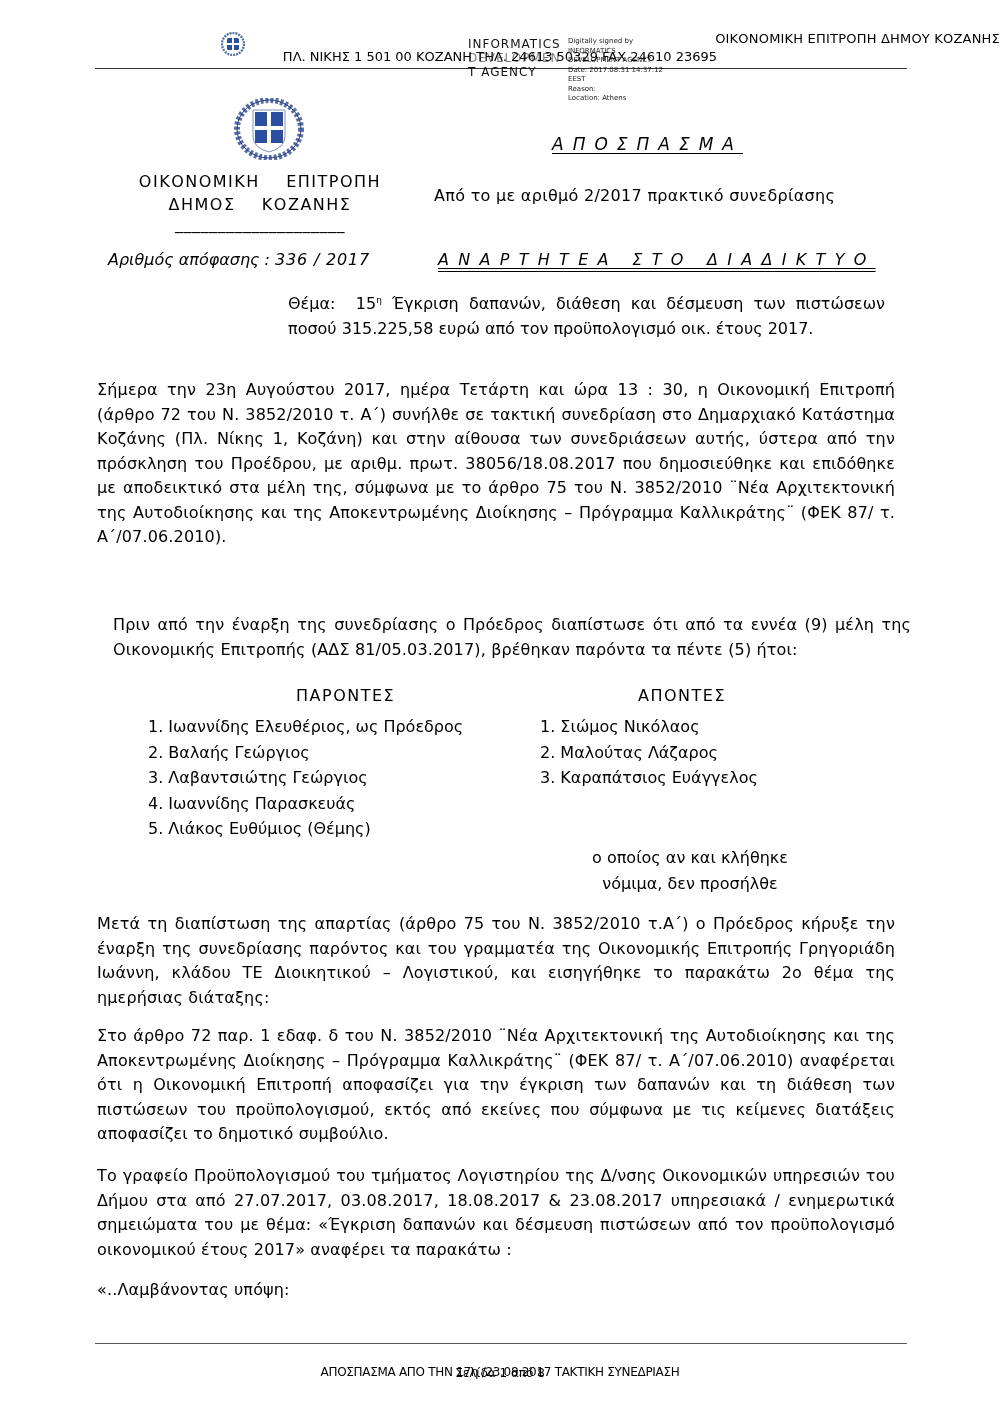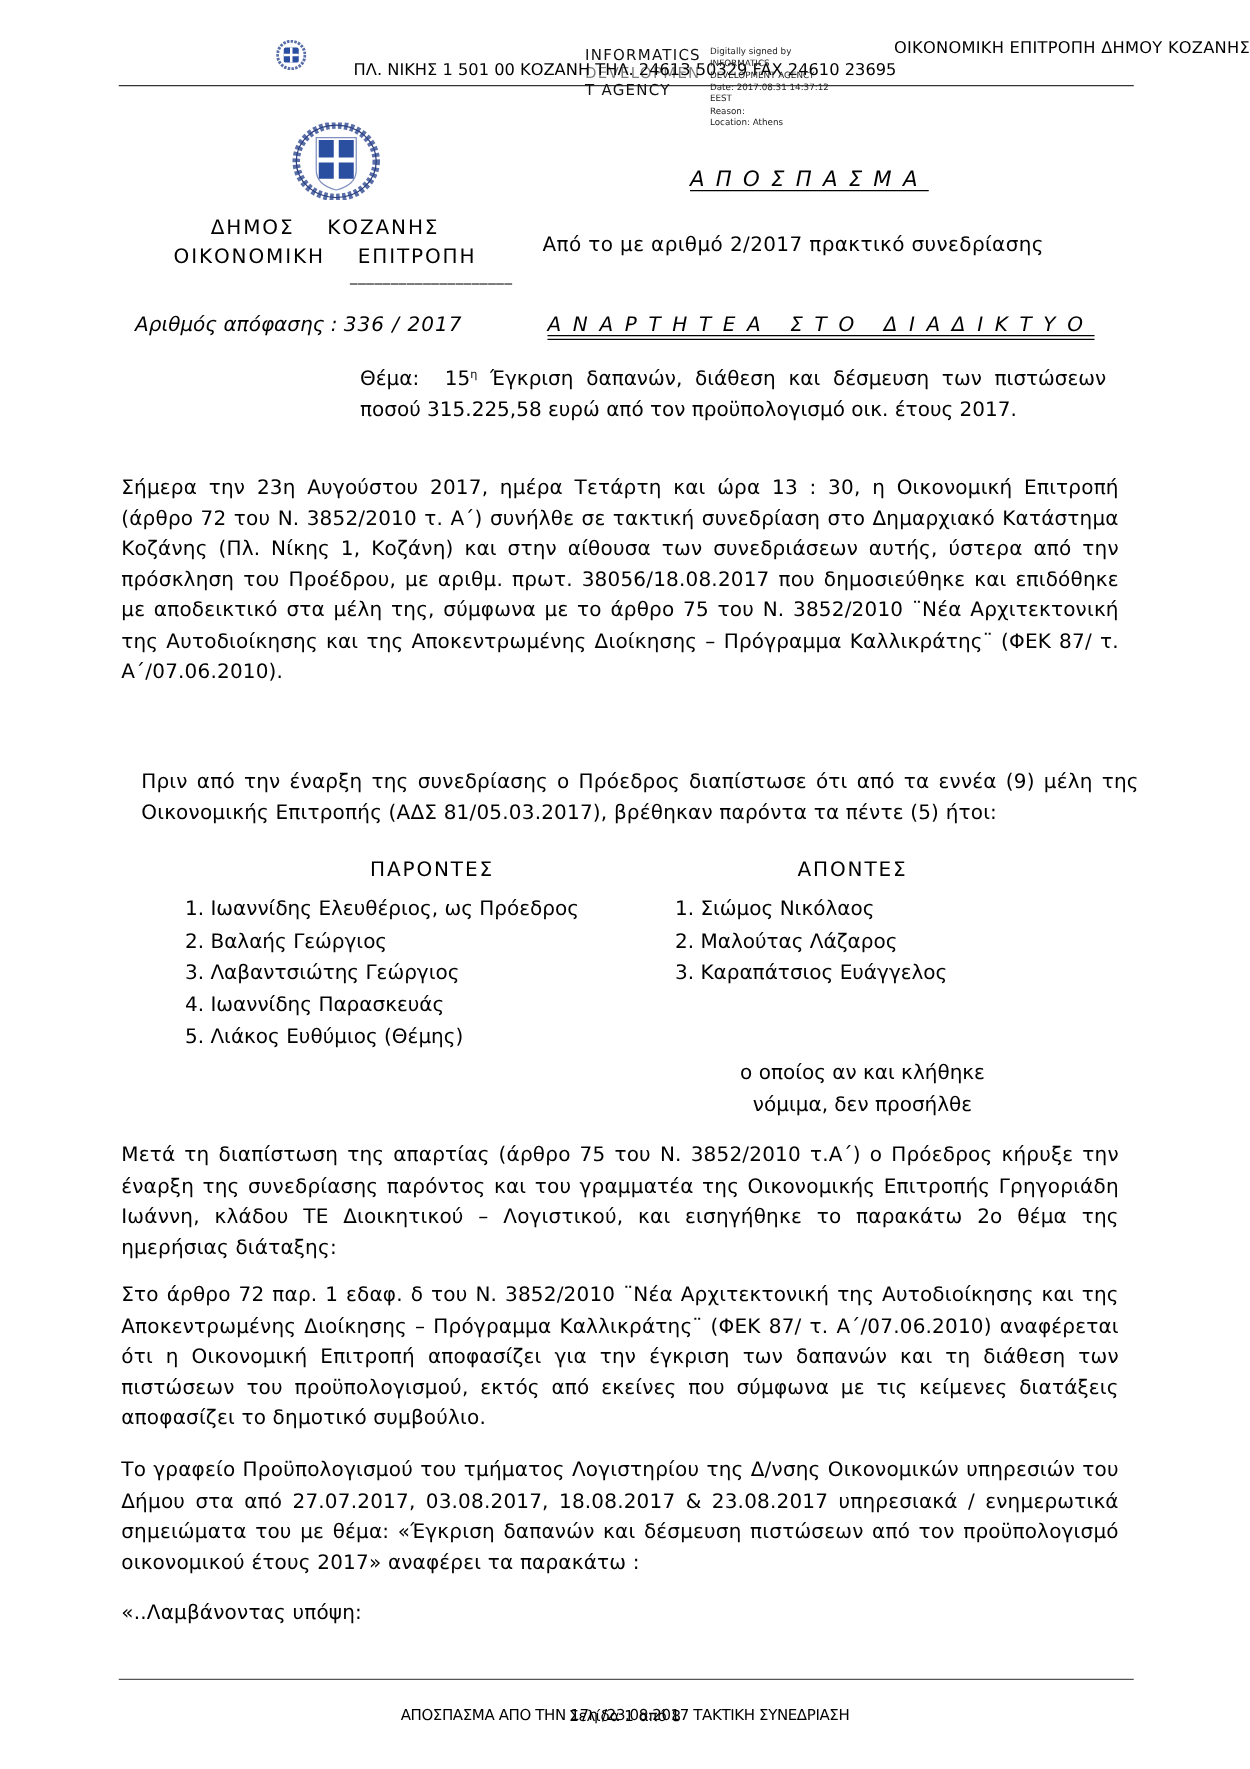--- a/index.html
+++ b/index.html
@@ -12,21 +12,21 @@
   .hdr-rule { top: 68px; left: 95px; width: 812px; height: 0; border-top: 1px solid #333; }
   .crest-small { top: 32px; left: 221px; width: 24px; height: 24px; }
 
   .sig-big { top: 37px; left: 468px; font-size: 12px; line-height: 14px; letter-spacing: 1px; white-space: pre; color: #111; }
   .sig-small { top: 37px; left: 568px; font-size: 7px; line-height: 9.5px; white-space: pre; color: #222; }
 
   
   .crest-big { top: 98px; left: 233px; width: 72px; height: 62px; }
 
   .municipality { top: 170px; left: 110px; width: 300px; text-align: center; font-size: 16px; line-height: 23px; letter-spacing: 1.5px; }
-  .dashes { top: 214px; left: 110px; width: 300px; text-align: right; font-size: 12px; letter-spacing: 0.5px; }
+  .dashes { top: 214px; left: 110px; width: 300px; text-align: center; font-size: 16px; letter-spacing: 0.5px; }
 
   .apospasma { top: 134px; left: 552px; font-size: 17px; font-style: italic; letter-spacing: 9px; text-decoration: underline; text-underline-offset: 3px; }
   .minutes-ref { top: 186px; left: 434px; font-size: 16px; letter-spacing: 0.3px; }
 
   .decision-row { top: 250px; left: 108px; width: 780px; font-size: 16px; font-style: italic; white-space: nowrap; }
   .decision-row .num { letter-spacing: 0.8px; }
   .decision-row .publish { position: absolute; left: 330px; letter-spacing: 9.3px; text-decoration: underline; text-decoration-style: double; text-underline-offset: 3px; }
 
   .subject { top: 288px; left: 288px; width: 597px; font-size: 16px; line-height: 24.5px; text-align: justify; text-align-last: left; }
   .subject sup { font-size: 9px; }
@@ -81,22 +81,22 @@
     <ellipse cx="36" cy="31" rx="32" ry="29" fill="none" stroke="#2b3f80" stroke-width="1"></ellipse>
     <path d="M20 12 H52 V38 Q52 50 36 54 Q20 50 20 38 Z" fill="#ffffff" stroke="#8090c0" stroke-width="1"></path>
     <rect x="22" y="14" width="12" height="14" fill="#2b4fa0"></rect>
     <rect x="38" y="14" width="12" height="14" fill="#2b4fa0"></rect>
     <rect x="22" y="32" width="12" height="13" fill="#2b4fa0"></rect>
     <rect x="38" y="32" width="12" height="13" fill="#2b4fa0"></rect>
   </svg>
 </div>
 
 <div class="abs municipality">
+  <div style="white-space:pre">ΟΙΚΟΝΟΜΙΚΗ    ΕΠΙΤΡΟΠΗ</div>
   <div style="white-space:pre">ΔΗΜΟΣ    ΚΟΖΑΝΗΣ</div>
-  <div style="white-space:pre">ΟΙΚΟΝΟΜΙΚΗ    ΕΠΙΤΡΟΠΗ</div>
 </div>
 <div class="abs dashes">____________________</div>
 
 <div class="abs apospasma">ΑΠΟΣΠΑΣΜΑ</div>
 <div class="abs minutes-ref">Από το με αριθμό 2/2017 πρακτικό συνεδρίασης</div>
 
 <div class="abs decision-row">
   <span>Αριθμός απόφασης :</span>
   <span class="num">336 / 2017</span>
   <span class="publish">ΑΝΑΡΤΗΤΕΑ ΣΤΟ ΔΙΑΔΙΚΤΥΟ</span>

